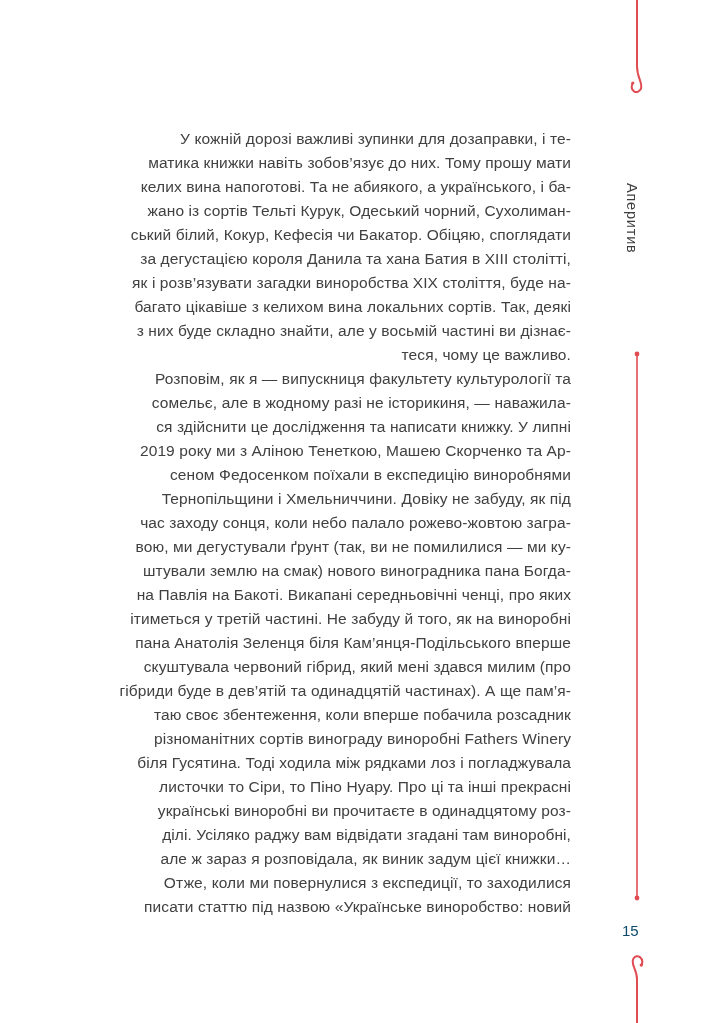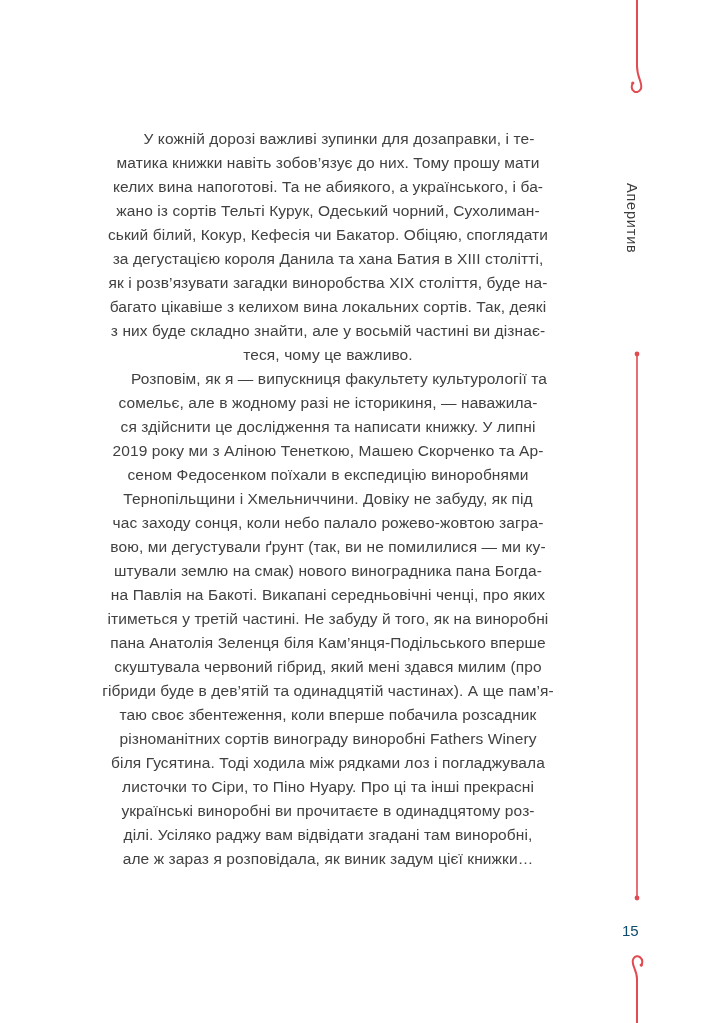--- a/index.html
+++ b/index.html
@@ -21,21 +21,21 @@
   }
   .text-block {
     position: absolute;
     left: 85px;
     top: 127px;
     width: 486px;
     color: #414141;
     font-size: 15.5px;
     line-height: 24px;
     letter-spacing: 0.1px;
-    text-align: center;
+    text-align: right;
   }
   .para {
     margin: 0;
     white-space: pre-line;
     text-indent: 22px;
   }
   .side-label {
     position: absolute;
     left: 624px;
     top: 183px;
@@ -89,20 +89,22 @@
 пана Анатолія Зеленця біля Кам’янця-Подільського вперше
 скуштувала червоний гібрид, який мені здався милим (про
 гібриди буде в дев’ятій та одинадцятій частинах). А ще пам’я-
 таю своє збентеження, коли вперше побачила розсадник
 різноманітних сортів винограду виноробні Fathers Winery
 біля Гусятина. Тоді ходила між рядками лоз і погладжувала
 листочки то Сіри, то Піно Нуару. Про ці та інші прекрасні
 українські виноробні ви прочитаєте в одинадцятому роз-
 ділі. Усіляко раджу вам відвідати згадані там виноробні,
 але ж зараз я розповідала, як виник задум цієї книжки…</p>
+    <p class="para">Отже, коли ми повернулися з експедиції, то заходилися
+писати статтю під назвою «Українське виноробство: новий</p>
   </main>
 
   <div class="side-label">Аперитив</div>
 
   <svg class="orn orn-top" width="22" height="100" viewBox="0 0 22 100">
     <path d="M11 0 V66 C11 79 18 84 14.5 89.5 C11 95 3.5 91 6.5 83.5" fill="none" stroke="#e14b52" stroke-width="2" stroke-linecap="round"></path>
     <circle cx="6.8" cy="83" r="1.6" fill="#e14b52"></circle>
   </svg>
 
   <svg class="orn orn-mid" width="10" height="552" viewBox="0 0 10 552">

